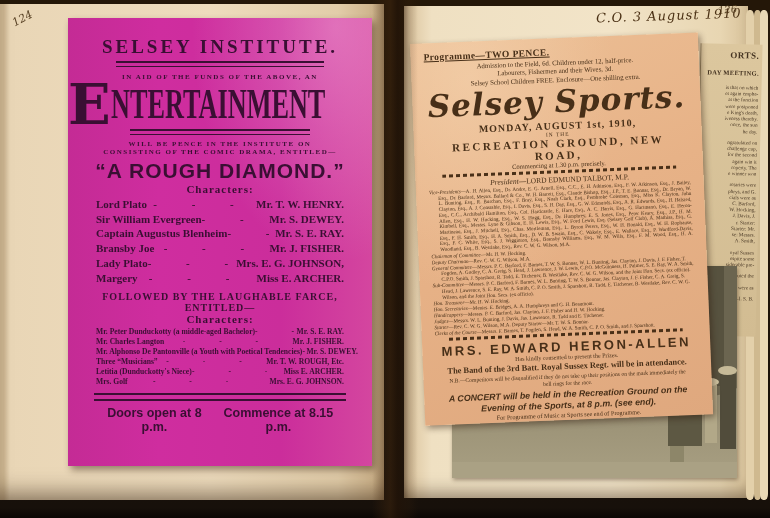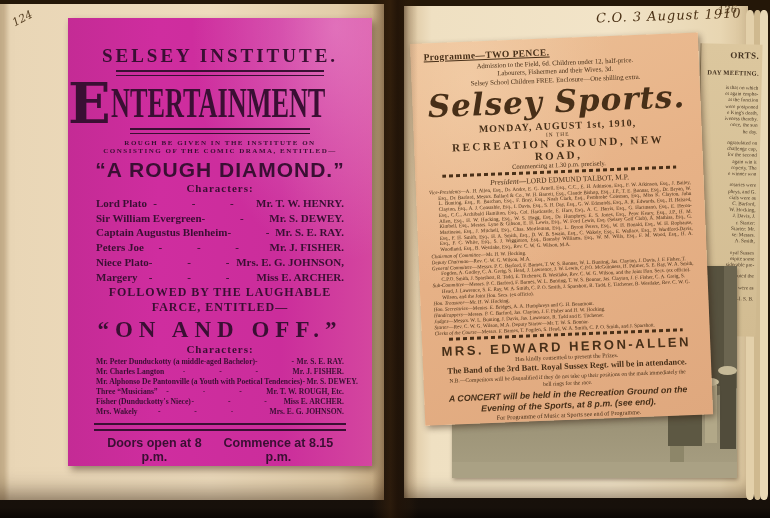--- a/index.html
+++ b/index.html
@@ -26,40 +26,40 @@
      font-family:"DejaVu Serif",serif;font-style:italic;font-size:13px;letter-spacing:1px;
      transform:rotate(-2deg);}
   .pagenum-r{position:absolute;left:718px;top:4px;z-index:8;color:#5a4425;
      font-family:"DejaVu Serif",serif;font-style:italic;font-size:10px;transform:rotate(-4deg);}
   .pagenum-l{position:absolute;left:12px;top:12px;z-index:8;color:#574124;
      font-family:"DejaVu Serif",serif;font-style:italic;font-size:11px;transform:rotate(-28deg);}
   
   .flyer{position:absolute;left:68px;top:18px;width:304px;height:448px;z-index:3;
      background:radial-gradient(ellipse at 88% 2%,rgba(255,210,240,.35),transparent 38%),
                 linear-gradient(90deg,#c42b95 0,#cf2d9f 30%,#cb2d9b 70%,#d4469f 100%);
-     color:#3a0f33;text-align:center;box-sizing:border-box;padding:27px 22px 0;
+     color:#3a0f33;text-align:center;box-sizing:border-box;padding:18px 22px 0;
      box-shadow:3px 4px 7px rgba(45,22,8,.45);overflow:hidden;}
   .f-title{font-size:19px;font-weight:bold;letter-spacing:3px;}
   .f-drule{height:3px;border-top:2px solid #3a0f33;border-bottom:1px solid #3a0f33;margin:3px 26px 6px;}
   .f-small{font-size:7px;letter-spacing:1.5px;font-weight:bold;}
   .f-ent{display:flex;align-items:center;justify-content:center;margin:2px 0 0;}
   .f-ent-initial{font-size:56px;line-height:.78;font-weight:bold;font-family:"DejaVu Serif",serif;}
   .f-ent-rest{display:inline-block;font-size:32px;font-weight:bold;letter-spacing:0;
      transform:scale(.82,1.3);transform-origin:left center;white-space:nowrap;}
   .f-drule2{height:3px;border-top:2px solid #3a0f33;border-bottom:1px solid #3a0f33;margin:2px 40px 5px;}
   .f-date{font-size:20px;font-weight:bold;letter-spacing:.5px;margin:3px 0 2px;}
   .f-play1{font-size:21px;font-weight:bold;letter-spacing:1px;font-family:"Liberation Sans",sans-serif;margin:3px 0 0;}
   .f-char{font-size:11px;font-weight:bold;letter-spacing:1px;}
   .cast{margin:2px 6px 0;}
   .cast-row{display:flex;align-items:baseline;font-size:11px;font-weight:bold;line-height:1.35;text-align:left;}
   .cast-row .role{white-space:nowrap;}
   .cast-row .leader{flex:1;overflow:hidden;white-space:nowrap;text-align:center;letter-spacing:16px;min-width:4px;}
   .cast-row .actor{white-space:nowrap;text-align:left;}
   .cast2 .cast-row{font-size:7.6px;line-height:1.32;}
-  .f-interlude{font-size:12px;font-weight:bold;letter-spacing:1px;}
+  .f-interlude{font-size:10px;font-weight:bold;letter-spacing:1px;margin-top:5px;}
   .f-play2{font-size:23px;font-weight:bold;letter-spacing:6px;margin:2px 0 0;}
   .f-bigrule{height:4px;border-top:2.5px solid #3a0f33;border-bottom:2.5px solid #3a0f33;margin:6px 4px 4px;}
   .f-doors{display:flex;justify-content:space-between;font-family:"Liberation Sans",sans-serif;
      font-weight:bold;font-size:12.5px;padding:1px 6px 0;}
   
   .clipping{position:absolute;left:697px;top:44px;width:62px;height:292px;z-index:2;
      background:linear-gradient(180deg,#dcc79e,#d2bc92);border-left:1px solid #96845f;
      transform:rotate(1.4deg);box-sizing:border-box;padding:6px 3px 0 2px;color:#443321;overflow:hidden;}
   .clip-head{font-weight:bold;font-size:9px;text-align:right;letter-spacing:.5px;}
   .clip-sub{font-weight:bold;font-size:6.5px;text-align:right;margin-top:9px;letter-spacing:.3px;}
@@ -122,26 +122,27 @@
   <div class="page-left"></div>
   <div class="page-right"></div>
 
   <div class="pagenum-l">124</div>
   <div class="pagenum-r">126</div>
   <div class="handnote">C.O. 3 August 1910</div>
 
   <div class="flyer">
     <div class="f-title">SELSEY INSTITUTE.</div>
     <div class="f-drule"></div>
+    <div class="f-small">IN AID OF THE FUNDS OF THE ABOVE, AN</div>
     <div class="f-ent">
       <span class="f-ent-initial">E</span>
         <span class="f-ent-rest">NTERTAINMENT</span>
     </div>
     <div class="f-drule2"></div>
-    <div class="f-small">ROUGH BE GIVEN IN THE INSTITUTE ON</div>
+    <div class="f-small">WILL BE PENCE IN THE INSTITUTE ON</div>
     <div class="f-small">CONSISTING OF THE COMIC DRAMA, ENTITLED—</div>
     <div class="f-play1">“A ROUGH DIAMOND.”</div>
     <div class="f-char">Characters:</div>
     <div class="cast">
 
         <div class="cast-row">
           <span class="role">Lord Plato</span>
           <span class="leader">- - -</span>
           <span class="actor">Mr. T. W. HENRY.</span>
         </div>
@@ -152,39 +153,38 @@
           <span class="actor">Mr. S. DEWEY.</span>
         </div>
 
         <div class="cast-row">
           <span class="role">Captain Augustus Blenheim</span>
           <span class="leader">- - -</span>
           <span class="actor">Mr. S. E. RAY.</span>
         </div>
 
         <div class="cast-row">
-          <span class="role">Peters Joe</span>
+          <span class="role">Bransby Joe</span>
           <span class="leader">- - -</span>
           <span class="actor">Mr. J. FISHER.</span>
         </div>
 
         <div class="cast-row">
-          <span class="role">Niece Plato</span>
+          <span class="role">Lady Plato</span>
           <span class="leader">- - -</span>
           <span class="actor">Mrs. E. G. JOHNSON,</span>
         </div>
 
         <div class="cast-row">
           <span class="role">Margery</span>
           <span class="leader">- - -</span>
           <span class="actor">Miss E. ARCHER.</span>
         </div>
       </div>
     <div class="f-interlude">FOLLOWED BY THE LAUGHABLE FARCE, ENTITLED—</div>
-    <div class="f-play2">“ON AND OFF.”</div>
     <div class="f-char">Characters:</div>
     <div class="cast cast2">
 
         <div class="cast-row">
           <span class="role">Mr. Peter Dunduckotty (a middle-aged Bachelor)</span>
           <span class="leader">- - -</span>
           <span class="actor">Mr. S. E. RAY.</span>
         </div>
 
         <div class="cast-row">
@@ -199,27 +199,27 @@
           <span class="actor">Mr. S. DEWEY.</span>
         </div>
 
         <div class="cast-row">
           <span class="role">Three “Musicians”</span>
           <span class="leader">- - -</span>
           <span class="actor">Mr. T. W. ROUGH, Etc.</span>
         </div>
 
         <div class="cast-row">
-          <span class="role">Fisher (Dunduckotty's Niece)</span>
+          <span class="role">Letitia (Dunduckotty's Niece)</span>
           <span class="leader">- - -</span>
           <span class="actor">Miss E. ARCHER.</span>
         </div>
 
         <div class="cast-row">
-          <span class="role">Mrs. Wakely</span>
+          <span class="role">Mrs. Golf</span>
           <span class="leader">- - -</span>
           <span class="actor">Mrs. E. G. JOHNSON.</span>
         </div>
       </div>
     <div class="f-bigrule"></div>
     <div class="f-doors">
       <span>Doors open at 8 p.m.</span>
       <span>Commence at 8.15 p.m.</span>
     </div>
 

